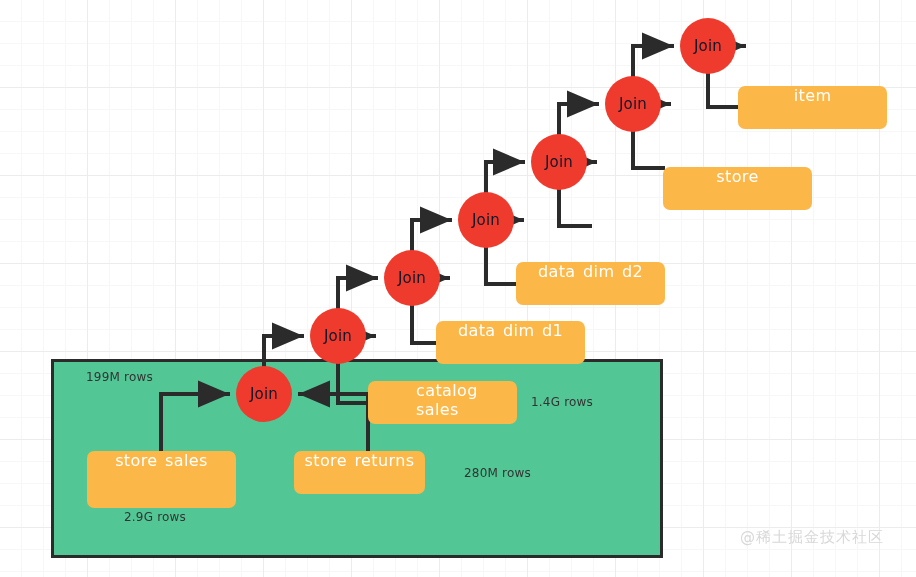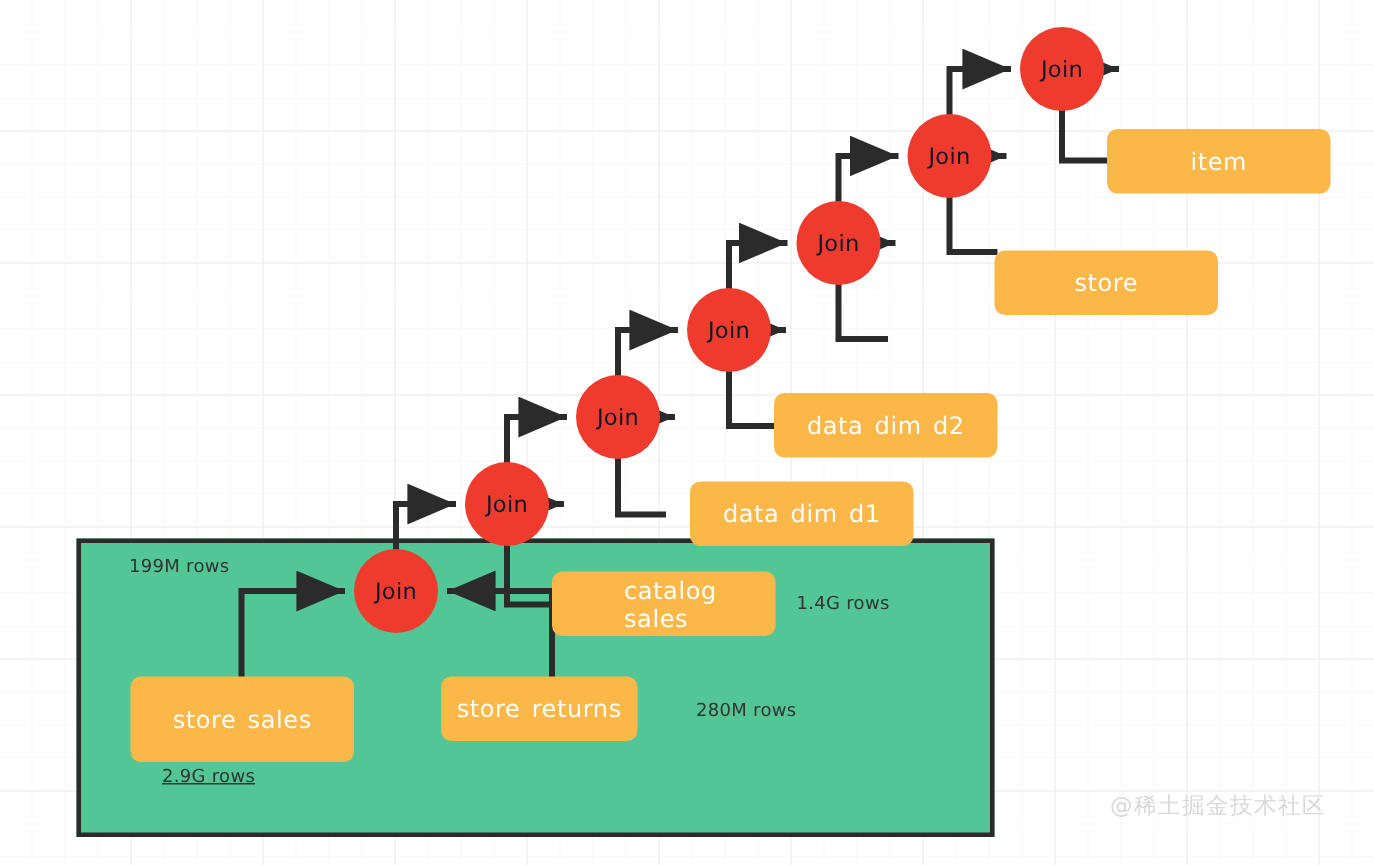--- a/index.html
+++ b/index.html
@@ -47,21 +47,21 @@
     font-size: 15px;
     letter-spacing: 0.2px;
   }
   .table-box {
     position: absolute;
     box-sizing: border-box;
     background: #fbb748;
     border-radius: 7px;
     color: #ffffff;
     display: flex;
-    align-items: center;
+    align-items: flex-start;
     justify-content: center;
     font-size: 16px;
     letter-spacing: 0.4px;
     word-spacing: 2px;
   }
   .row-label {
     position: absolute;
     color: #333333;
     font-size: 12px;
     white-space: nowrap;
@@ -144,33 +144,33 @@
 
   <div class="table-box" style="left:738px; top:86px; width:149px; height:43px;">
     <span>item</span>
   </div>
   <div class="table-box" style="left:663px; top:147px; width:149px; height:43px;margin-top:20px;">
     <span>store</span>
   </div>
   <div class="table-box" style="left:516px; top:262px; width:149px; height:43px;">
     <span>data dim d2</span>
   </div>
-  <div class="table-box" style="left:460px; top:321px; width:149px; height:43px;">
+  <div class="table-box" style="left:436px; top:321px; width:149px; height:43px;">
     <span>data dim d1</span>
   </div>
   <div class="table-box" style="left:368px; top:381px; width:149px; height:43px;padding-left:48px;">
     <span>catalog sales</span>
   </div>
   <div class="table-box" style="left:87px; top:451px; width:149px; height:57px;">
     <span>store sales</span>
   </div>
   <div class="table-box" style="left:294px; top:451px; width:131px; height:43px;">
     <span>store returns</span>
   </div>
 
   <div class="row-label" style="left:86px; top:370px;">199M rows</div>
   <div class="row-label" style="left:531px; top:395px;">1.4G rows</div>
   <div class="row-label" style="left:464px; top:466px;">280M rows</div>
-  <div class="row-label" style="left:108px; top:510px;text-decoration:underline;">2.9G rows</div>
+  <div class="row-label" style="left:124px; top:510px;">2.9G rows</div>
 
   <div class="watermark" style="left:740px; top:528px;">@稀土掘金技术社区</div>
 
 </div>
 
 </body></html>

